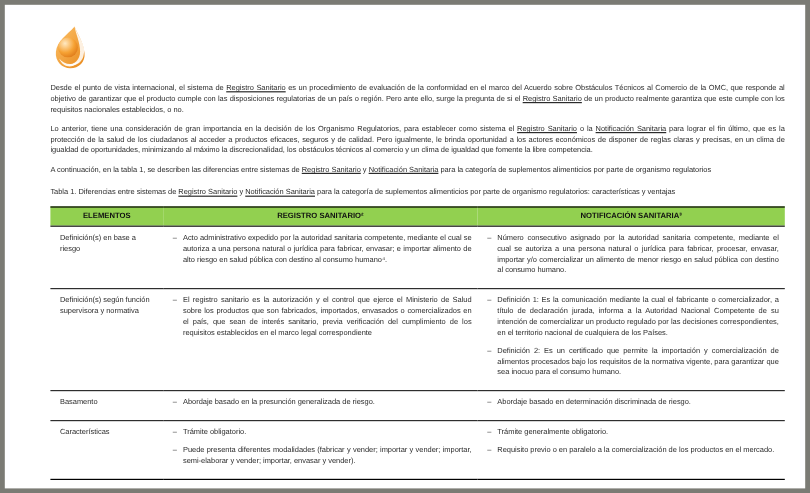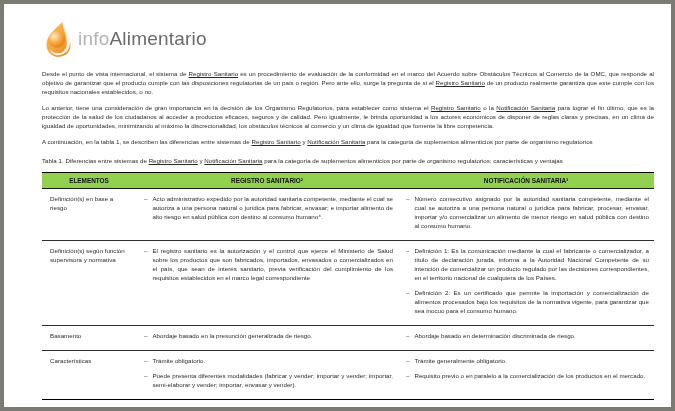--- a/index.html
+++ b/index.html
@@ -73,21 +73,20 @@
                 <stop offset="0.55" stop-color="#f6a234"></stop>
                 <stop offset="1" stop-color="#d86f12"></stop>
             </radialGradient>
           </defs>
           <path d="M22 1 C 15 9, 6 14, 5 24 C 4 33, 11 39, 18 39 C 26 39, 32 33, 31 25 C 30 15, 25 9, 22 1 Z" fill="url(#g1)"></path>
           <path d="M22 1 C 26 12, 33 18, 30 28 C 28 35, 21 38, 15 36 C 22 36, 27 31, 27 24 C 27 15, 23 8, 22 1 Z" fill="#ffffff" opacity="0.85"></path>
           <circle cx="16" cy="20" r="9" fill="url(#g2)"></circle>
           <path d="M8 30 C 12 36, 22 37, 27 31 C 23 39, 12 40, 8 30 Z" fill="#ffffff" opacity="0.9"></path>
         </svg>
       </span>
-      <span class="logo-text"><span class="logo-info">info</span><span class="logo-suffix">Alimentario</span></span>
     </div>
 
     <p class="para"><span>Desde el punto de vista internacional, el sistema de </span><span class="u">Registro Sanitario</span><span> es un procedimiento de evaluación de la conformidad en el marco del Acuerdo sobre Obstáculos Técnicos al Comercio de la OMC, que responde al objetivo de garantizar que el producto cumple con las disposiciones regulatorias de un país o región. Pero ante ello, surge la pregunta de si el </span><span class="u">Registro Sanitario</span><span> de un producto realmente garantiza que este cumple con los requisitos nacionales establecidos, o no.</span></p>
     <p class="para"><span>Lo anterior, tiene una consideración de gran importancia en la decisión de los Organismo Regulatorios, para establecer como sistema el </span><span class="u">Registro Sanitario</span><span> o la </span><span class="u">Notificación Sanitaria</span><span> para lograr el fin último, que es la protección de la salud de los ciudadanos al acceder a productos eficaces, seguros y de calidad. Pero igualmente, le brinda oportunidad a los actores económicos de disponer de reglas claras y precisas, en un clima de igualdad de oportunidades, minimizando al máximo la discrecionalidad, los obstáculos técnicos al comercio y un clima de igualdad que fomente la libre competencia.</span></p>
     <p class="para"><span>A continuación, en la tabla 1, se describen las diferencias entre sistemas de </span><span class="u">Registro Sanitario</span><span> y </span><span class="u">Notificación Sanitaria</span><span> para la categoría de suplementos alimenticios por parte de organismo regulatorios</span></p>
     <p class="para caption"><span>Tabla 1. Diferencias entre sistemas de </span><span class="u">Registro Sanitario</span><span> y </span><span class="u">Notificación Sanitaria</span><span> para la categoría de suplementos alimenticios por parte de organismo regulatorios: características y ventajas</span></p>
 
     <table class="cmp">
       <thead>
         <tr>

